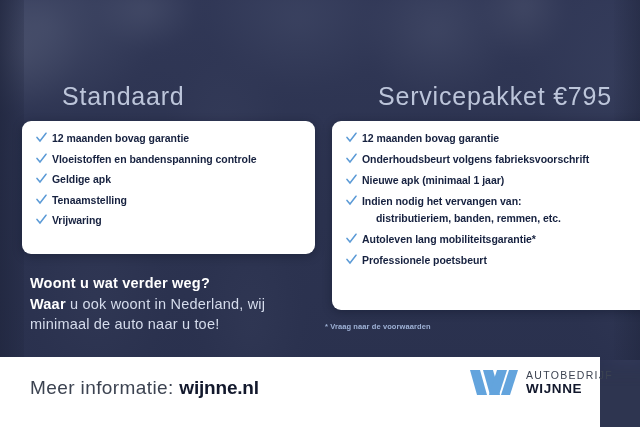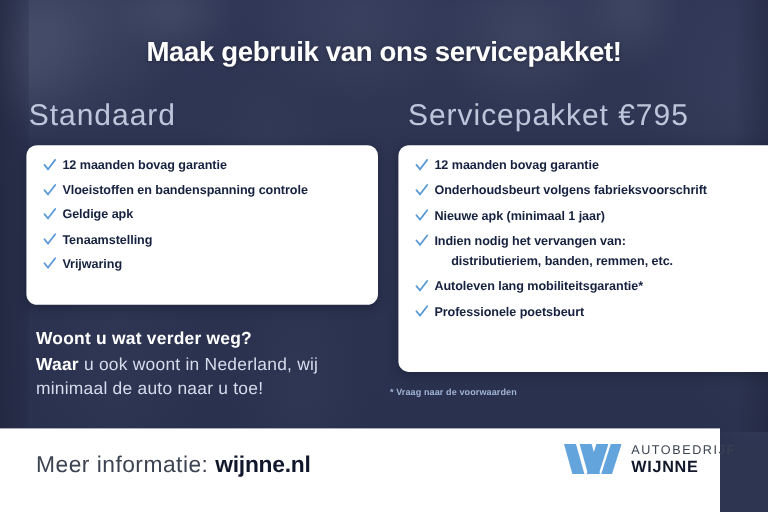--- a/index.html
+++ b/index.html
@@ -58,20 +58,21 @@
   }
 
   
   .col-head {
     position:absolute;
     color:#c9d2e6;
     font-size:25px;
     font-weight:300;
     letter-spacing:0.8px;
     opacity:.92;
+    margin-left:38px;
   }
   .col-head.left  { left:24px;  top:82px; }
   .col-head.right { left:340px; top:82px; }
 
   
   .card {
     position:absolute;
     background:#ffffff;
     border-radius:9px;
     box-shadow:0 2px 10px rgba(10,14,30,.35);
@@ -156,21 +157,20 @@
 </head>
 <body>
 
 <div id="ad">
 
   <div class="photo-bg"></div>
   <div class="photo-tint"></div>
   <div class="dark-strip-l"></div>
   <div class="dark-strip-r"></div>
 
-  <div class="headline">Maak gebruik van ons servicepakket!</div>
 
   <div class="col-head left">Standaard</div>
   <div class="col-head right">Servicepakket €795</div>
 
   <div class="card left">
     <ul>
       <li>
         <span class="chk">
           <svg width="11" height="11" viewBox="0 0 11 11">
               <path d="M1 5.4 L4 9 L10 1.2" stroke="#5b9ad6" stroke-width="1.5" fill="none" stroke-linecap="round"></path>

